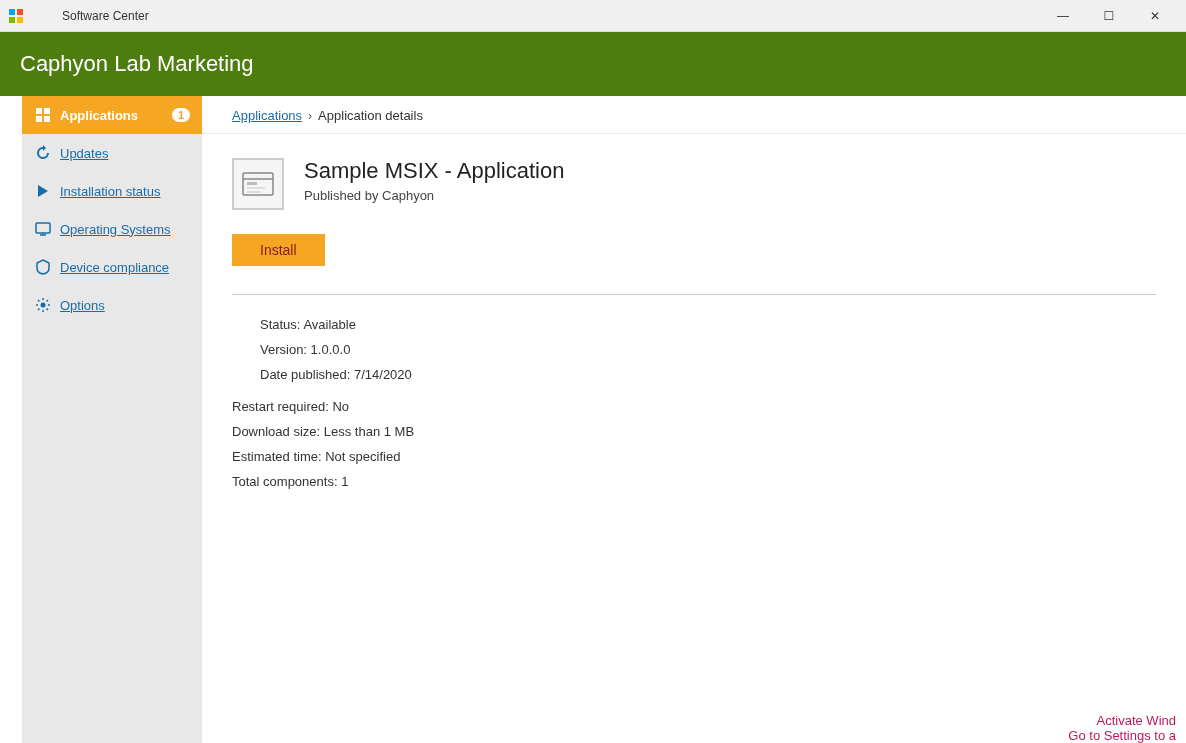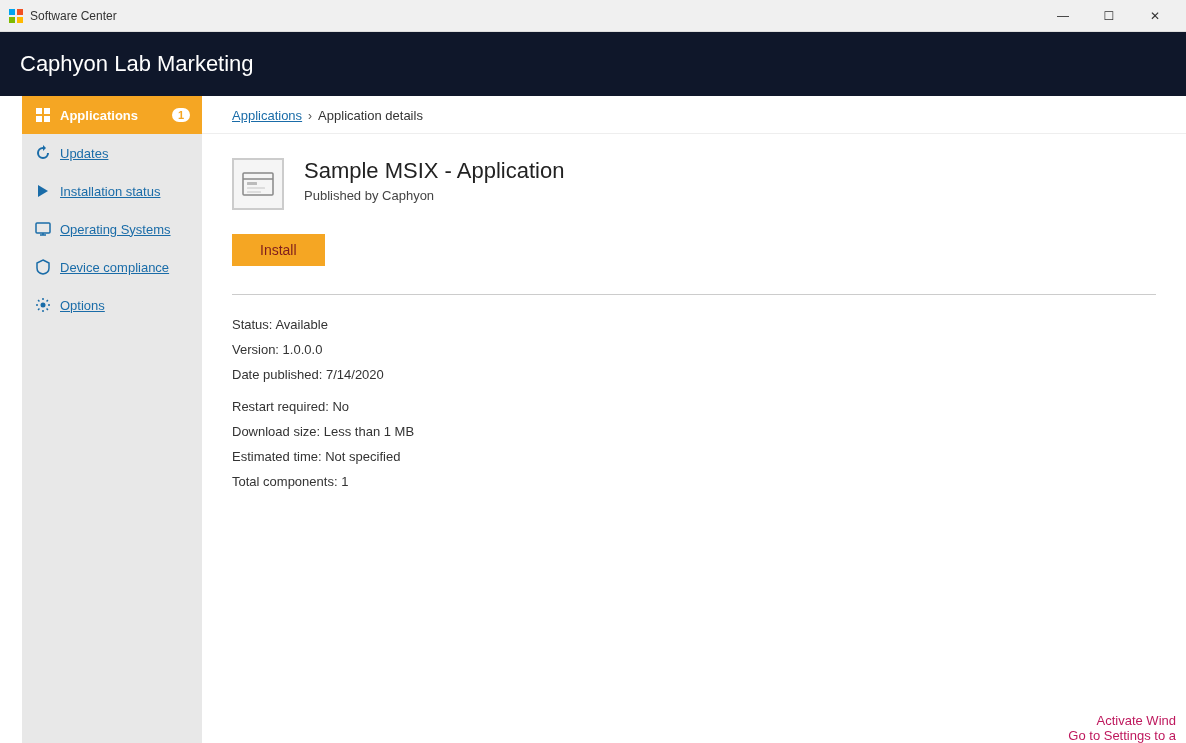--- a/index.html
+++ b/index.html
@@ -7,35 +7,36 @@
 
     
     .titlebar {
       height: 32px;
       background: #f0f0f0;
       display: flex;
       align-items: center;
       padding: 0 8px;
       border-bottom: 1px solid #ddd;
       user-select: none;
+      gap: 32px;
     }
     .titlebar-icon { width: 16px; height: 16px; margin-right: 6px; }
     .titlebar-title { font-size: 12px; color: #333; flex: 1; }
     .titlebar-controls { display: flex; gap: 0; }
     .titlebar-btn {
       width: 46px; height: 32px;
       display: flex; align-items: center; justify-content: center;
       font-size: 12px; cursor: pointer; background: transparent; border: none;
       color: #333;
     }
 
     
     .header {
       height: 64px;
-      background: #0f172a;
+      background: #4d7c0f;
       display: flex;
       align-items: center;
       padding: 0 20px;
     }
     .header-title { color: #fff; font-size: 22px; font-weight: 300; }
 
     
     .layout {
       display: flex;
       height: calc(743px - 32px - 64px);
@@ -160,21 +161,21 @@
     .detail-section { margin-top: 4px; }
     .detail-row {
       font-size: 13px;
       color: #333;
       margin-bottom: 4px;
       line-height: 1.6;
     }
     .detail-row span.label { color: #333; }
     .detail-row span.value { color: #333; }
 
-    .detail-group { margin-bottom: 12px; }
+    .detail-group { margin-bottom: 12px; margin-left: 28px; }
     .detail-group2 { margin-top: 8px; }
 
     
     .activate-watermark {
       position: fixed;
       bottom: 0;
       right: 10px;
       color: #be185d;
       font-size: 13px;
       text-align: right;

